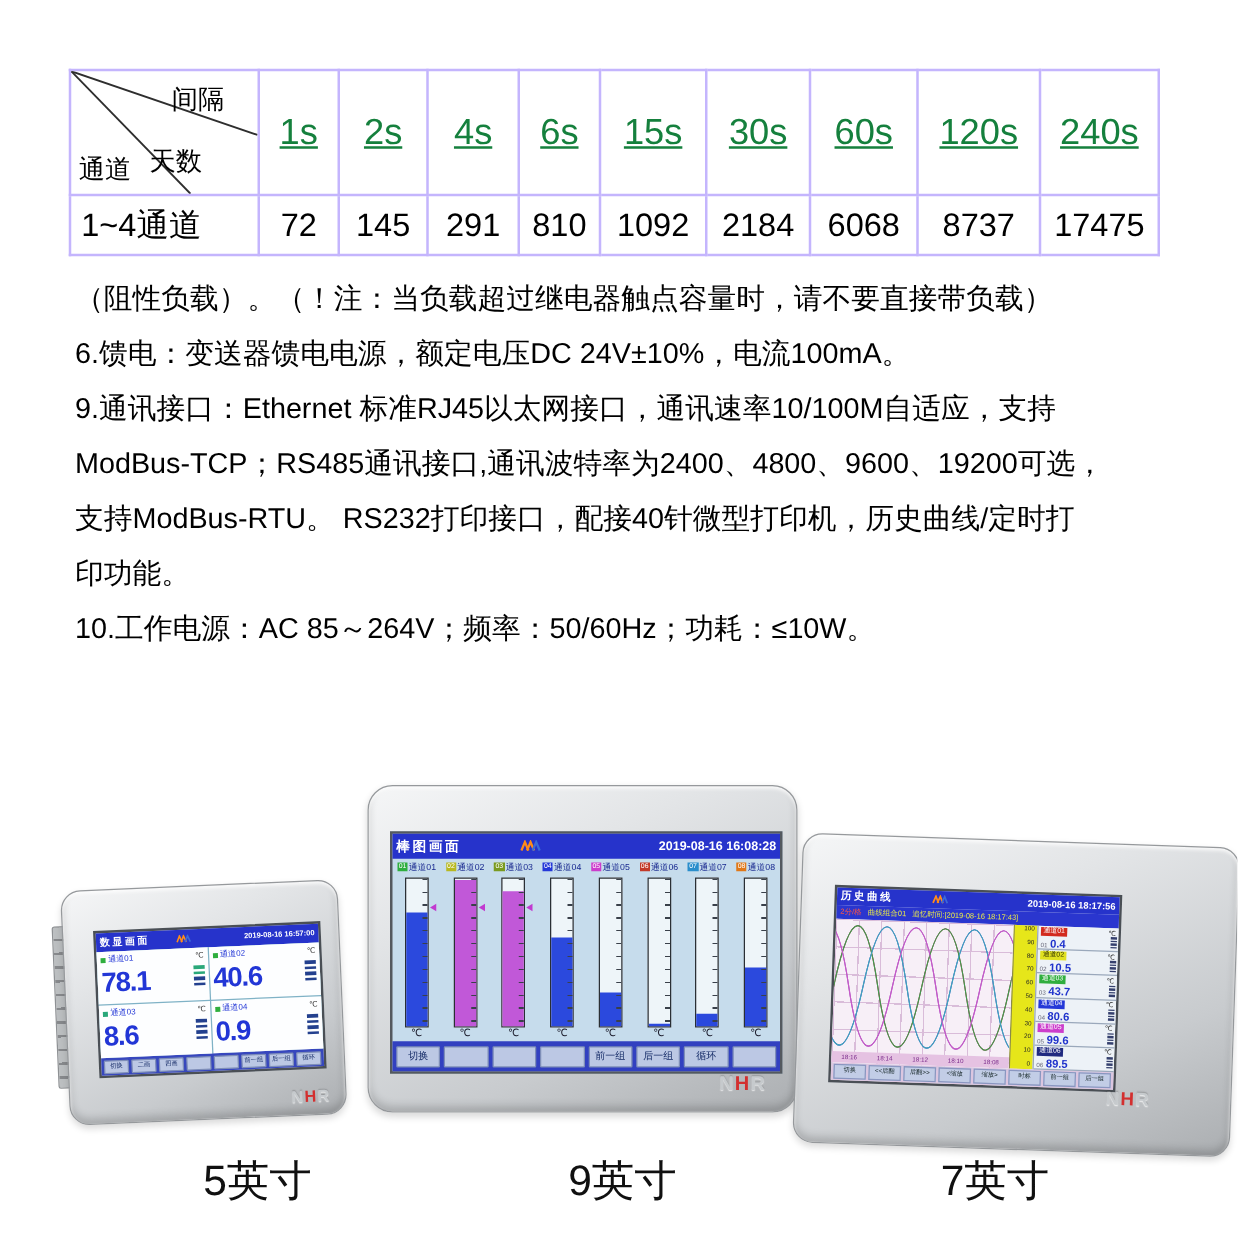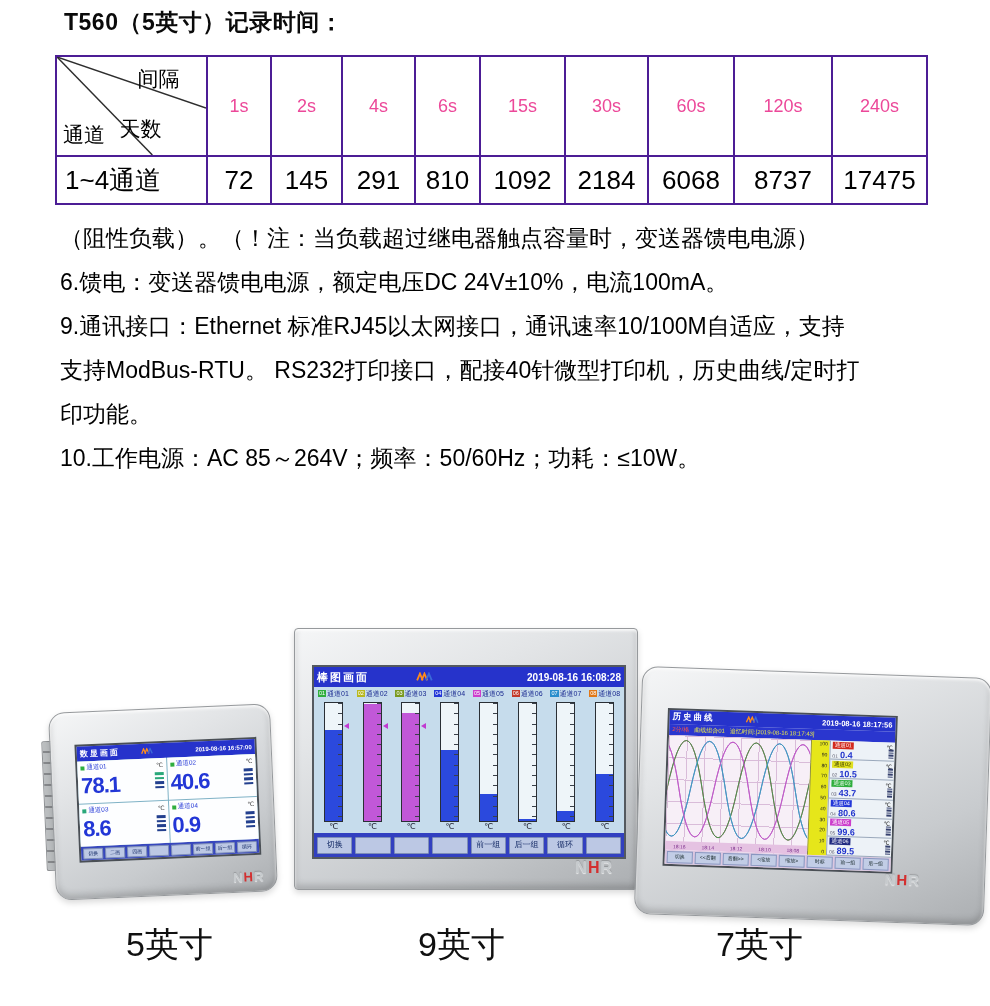--- a/index.html
+++ b/index.html
@@ -4,24 +4,24 @@
 <style>
   html,body{margin:0;padding:0;background:#fff;}
   .page{position:relative;width:990px;height:1006px;background:#ffffff;overflow:hidden;
         font-family:"Liberation Sans","DejaVu Sans",sans-serif;color:#000;}
 
   
   .doc-title{position:absolute;left:64px;top:7px;font-size:23px;font-weight:600;color:#0a0a0a;letter-spacing:.5px;}
 
   
   .rec-table{position:absolute;left:55px;top:55px;width:871px;border-collapse:collapse;table-layout:fixed;}
-  .rec-table td,.rec-table th{border:2px solid #4c1d95;text-align:center;padding:0;font-weight:400;}
+  .rec-table td,.rec-table th{border:2px solid #c4b5fd;text-align:center;padding:0;font-weight:400;}
   .rec-table tr.hrow{height:100px;}
   .rec-table tr.drow{height:48px;margin-top:46px;}
-  .rec-table th{font-size:18px;color:#ec4899;}
+  .rec-table th{font-size:29px;color:#15803d;text-decoration:underline;}
   .rec-table .drow td{font-size:26px;}
   .rec-table .row-label{text-align:left;padding-left:8px;font-size:26px;}
   .diag-cell{position:relative;}
   .diag-cell svg{position:absolute;inset:0;width:100%;height:100%;}
   .diag-cell span{position:absolute;font-size:21px;color:#000;}
   .c-interval{left:54%;top:8%;}
   .c-days{left:42%;top:59%;}
   .c-channel{left:4%;top:65%;}
 
   
@@ -57,21 +57,21 @@
   .q-unit{margin-left:auto;color:#333;font-size:6px;}
   .q-val{font-size:22px;font-weight:700;color:#2236d6;line-height:1.05;margin-top:2px;letter-spacing:-1px;}
   .q-dashes{position:absolute;right:3px;top:14px;display:flex;flex-direction:column;gap:2px;}
   .q-dashes i{display:block;width:9px;height:2.5px;}
   .d5 .btn-strip{height:14px;background:#3747bd;display:flex;align-items:center;gap:2px;padding:0 2px;}
   .d5 .sbtn{flex:1;height:9px;font-size:5px;line-height:8px;}
   .d5 .brand{right:12px;bottom:7px;font-size:13px;}
 
   
   .d9{left:294px;top:628px;width:344px;height:262px;}
-  .d9 .dev-body{border-radius:4px;}
+  .d9 .dev-body{border-radius:20px;}
   .d9 .screen{position:absolute;left:17px;top:36px;width:310px;height:190px;background:#c6dcec;border:2px solid #54595f;
     display:flex;flex-direction:column;}
   .d9 .scr-header{height:20px;font-size:11px;}
   .d9 .scr-time{font-size:10px;}
   .bars-head{height:13px;display:grid;grid-template-columns:repeat(8,1fr);align-items:center;}
   .bh{display:flex;align-items:center;justify-content:center;gap:1px;font-size:7px;color:#18288f;white-space:nowrap;}
   .bh .bnum{font-size:5.5px;color:#fff;padding:0 1px;line-height:7px;}
   .bars{flex:1;display:grid;grid-template-columns:repeat(8,1fr);min-height:0;}
   .bcol{position:relative;display:flex;justify-content:center;}
   .gauge{position:relative;width:17px;height:calc(100% - 4px);margin-top:2px;background:#eef5f9;border:1px solid #2a2f35;}
@@ -113,29 +113,28 @@
   .chb-n{font-size:5px;color:#667;}
   .chb-val{font-size:9px;font-weight:700;color:#2033cc;}
   .chb-dashes{position:absolute;right:1px;bottom:2px;display:flex;flex-direction:column;gap:1px;}
   .chb-dashes i{width:5px;height:1.5px;background:#35406e;display:block;}
   .btn-strip7{height:14px;background:#dcc6e0;display:flex;align-items:center;gap:2px;padding:0 2px;}
   .sbtn7{flex:1;height:10px;background:#c2cde6;border:1px solid #8a96c0;font-size:5px;line-height:9px;
     text-align:center;color:#122;overflow:hidden;white-space:nowrap;}
   .d7 .brand{right:64px;bottom:34px;font-size:15px;}
 
   
-  .caption{position:absolute;top:922px;width:160px;text-align:left;font-size:34px;font-weight:500;color:#101010;}
+  .caption{position:absolute;top:922px;width:160px;text-align:center;font-size:34px;font-weight:500;color:#101010;}
   .cap5{left:126px;} .cap9{left:418px;} .cap7{left:716px;}
 </style>
 </head>
 <body>
 
 <div class="page">
 
-  <div class="doc-title">T560（5英寸）记录时间：</div>
 
   <table class="rec-table">
     <colgroup>
       <col style="width:151px">
         <col style="width:64px">
         <col style="width:71px">
         <col style="width:73px">
       <col style="width:65px">
         <col style="width:85px">
         <col style="width:83px">
@@ -173,23 +172,24 @@
       <td>1092</td>
       <td>2184</td>
       <td>6068</td>
       <td>8737</td>
       <td>17475</td>
     </tr>
   </tbody>
     </table>
 
   <div class="specs">
-    <div class="spec-line">（阻性负载）。（！注：当负载超过继电器触点容量时，变送器馈电电源）</div>
+    <div class="spec-line">（阻性负载）。（！注：当负载超过继电器触点容量时，请不要直接带负载）</div>
     <div class="spec-line">6.馈电：变送器馈电电源，额定电压DC 24V±10%，电流100mA。</div>
     <div class="spec-line">9.通讯接口：Ethernet 标准RJ45以太网接口，通讯速率10/100M自适应，支持</div>
+    <div class="spec-line">ModBus-TCP；RS485通讯接口,通讯波特率为2400、4800、9600、19200可选，</div>
     <div class="spec-line">支持ModBus-RTU。 RS232打印接口，配接40针微型打印机，历史曲线/定时打</div>
     <div class="spec-line">印功能。</div>
     <div class="spec-line">10.工作电源：AC 85～264V；频率：50/60Hz；功耗：≤10W。</div>
   </div>
 
   <div class="device d5">
     <div class="connector"></div>
     <div class="dev-body">
       <div class="screen">
         <div class="scr-header" style="background: rgb(38, 51, 203);">

